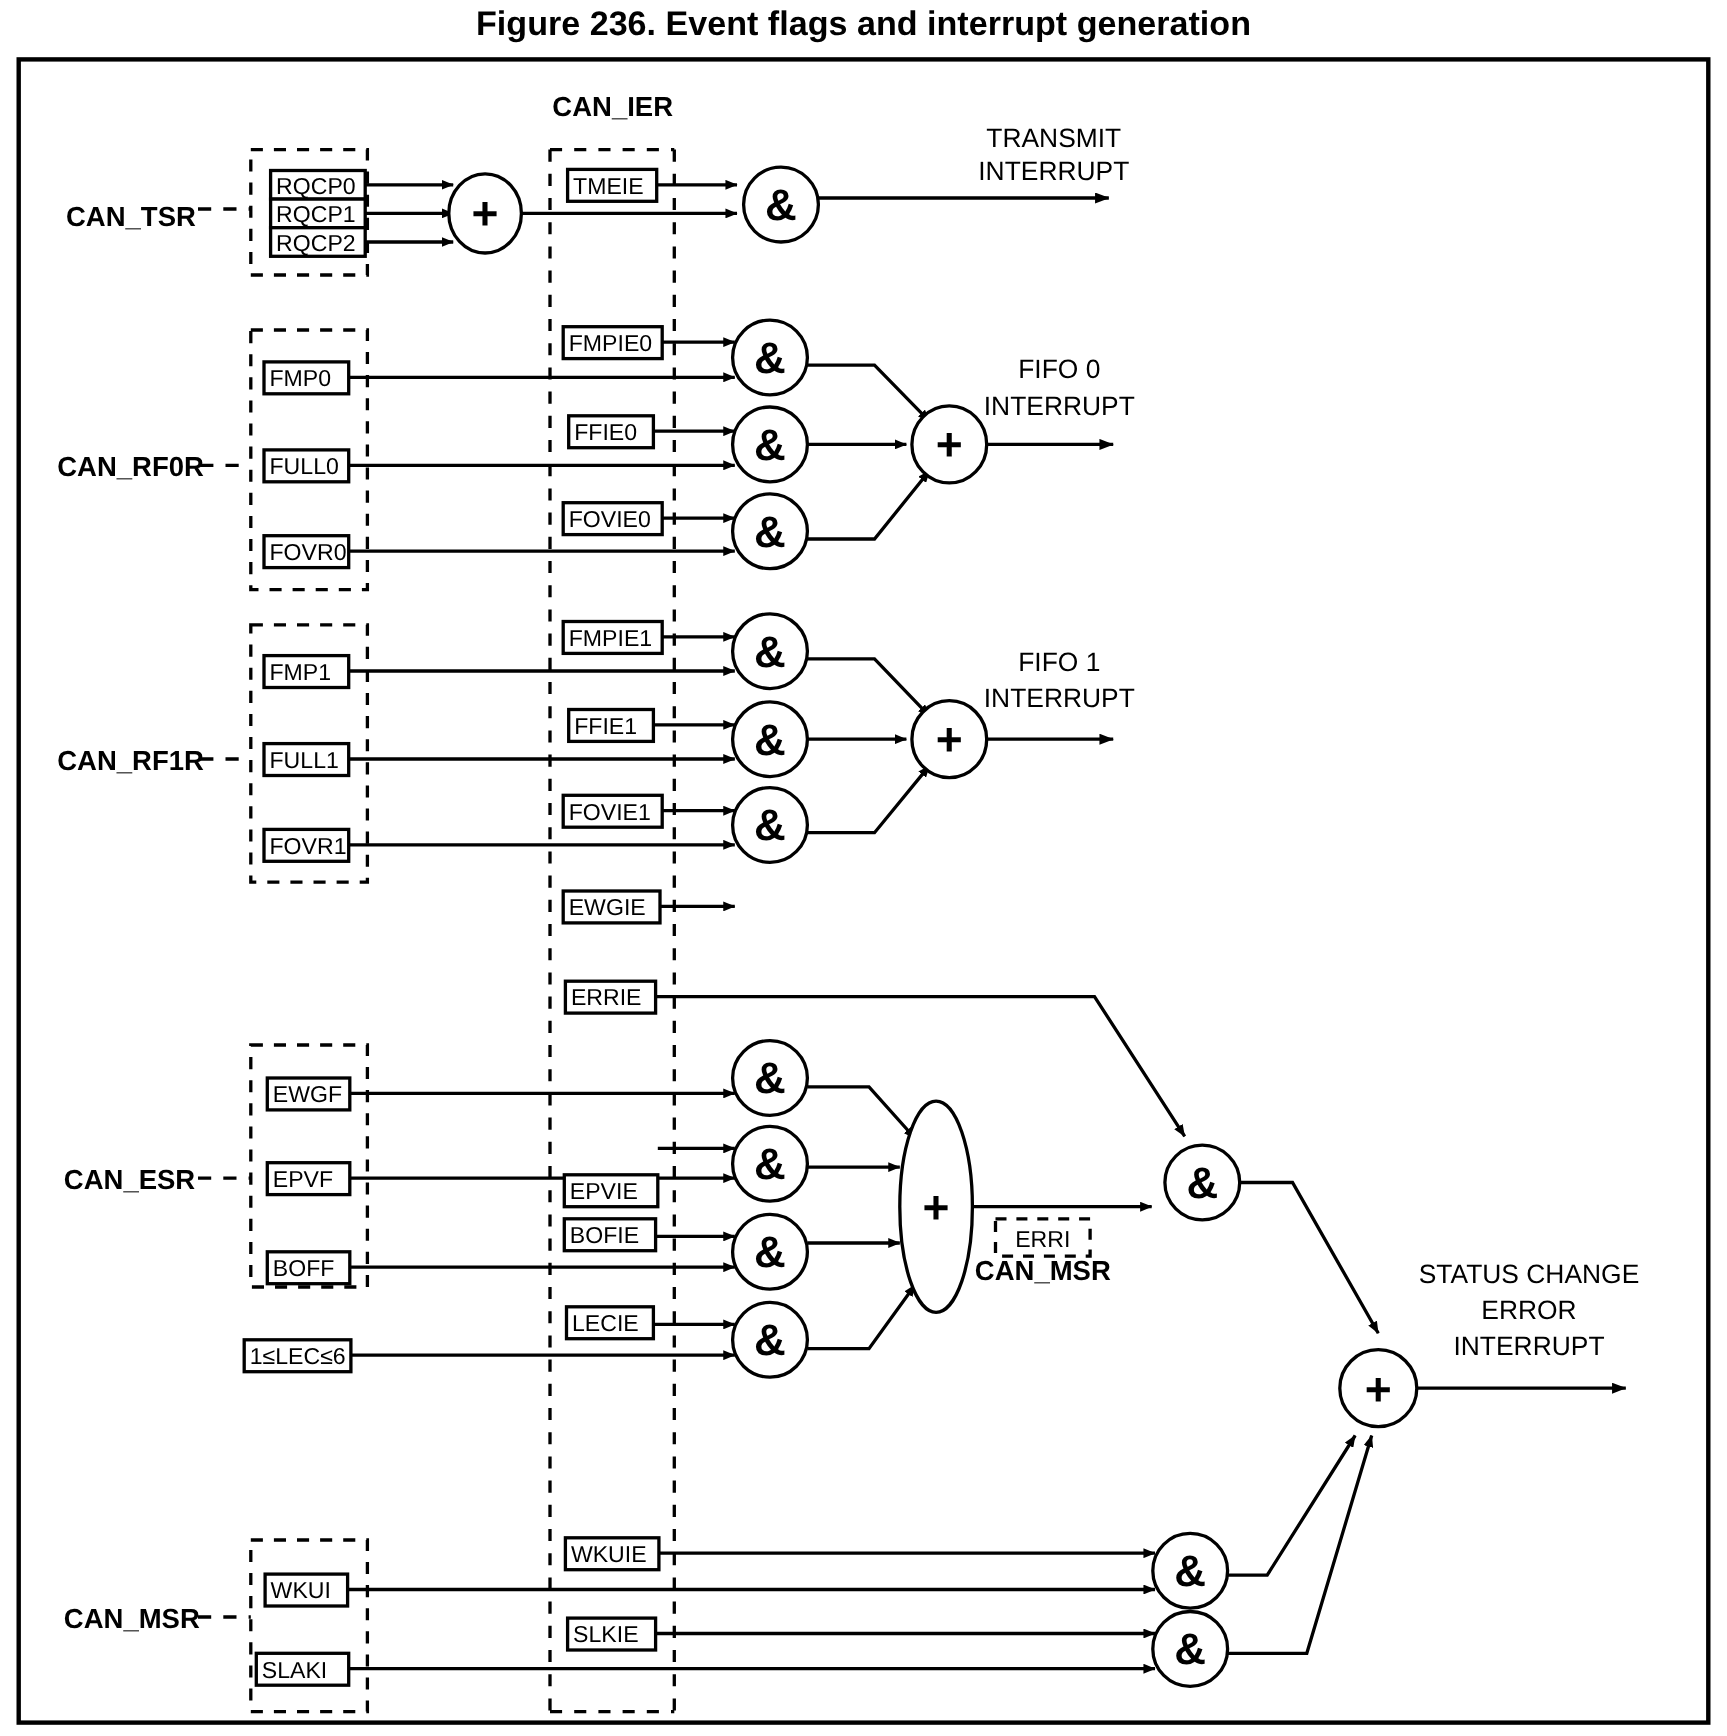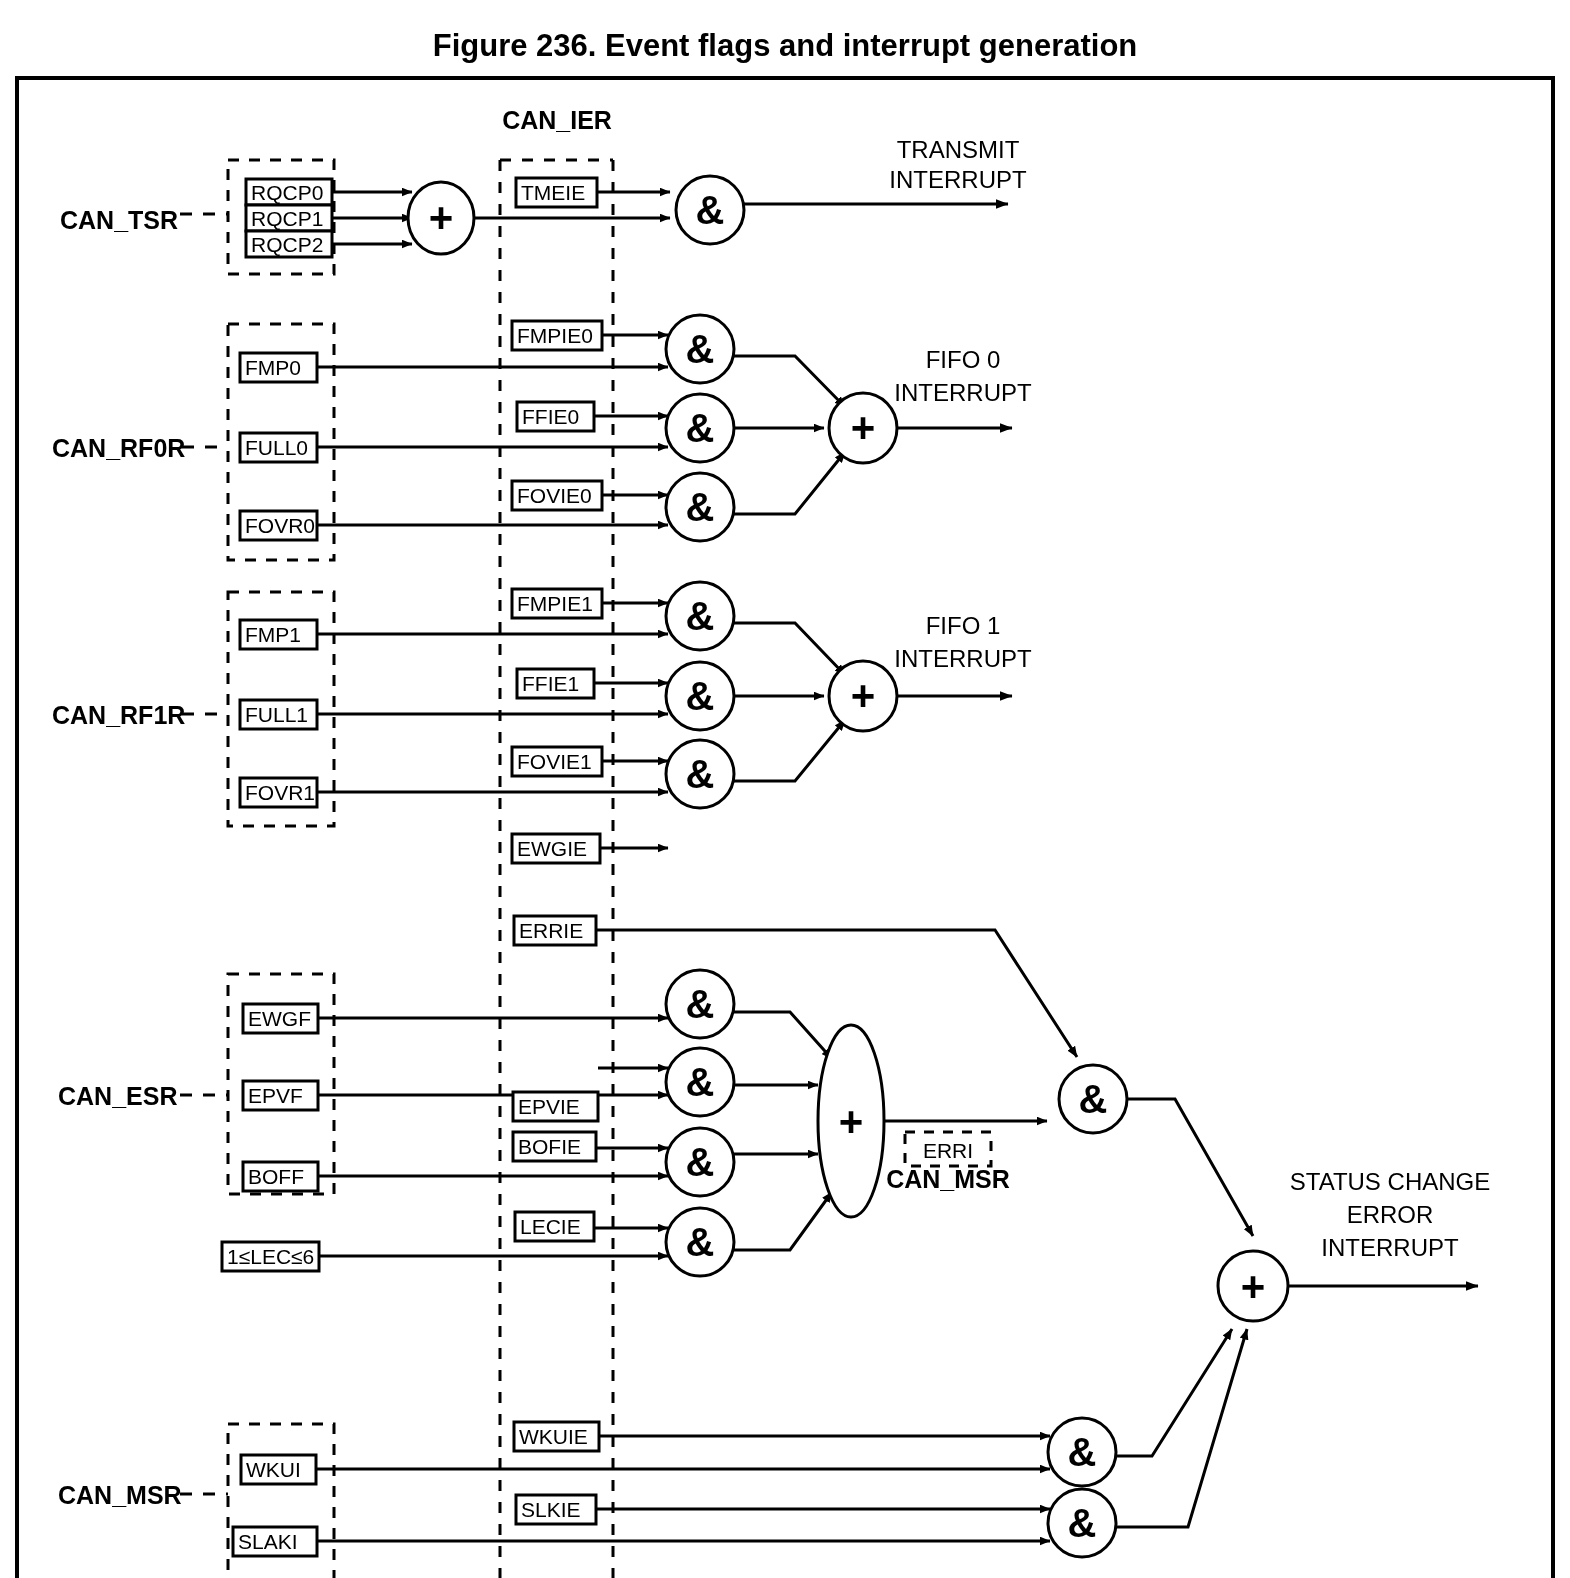--- a/index.html
+++ b/index.html
@@ -1,17 +1,17 @@
 <!DOCTYPE html>
 <html><head>
 <meta charset="utf-8">
 <style>
   html,body{margin:0;padding:0;background:#ffffff;}
   body{width:1570px;height:1578px;font-family:"Liberation Sans",sans-serif;overflow:hidden;}
-  #root{position:relative;width:1570px;height:1204px;margin-top:24px;}
+  #root{position:relative;width:1570px;height:1204px;}
   .fig-title{
     position:absolute;left:0;top:4px;width:1570px;text-align:center;
     font-family:"Liberation Sans",sans-serif;font-weight:bold;font-size:31px;
     color:#000;letter-spacing:0px;
   }
   svg{position:absolute;left:0;top:0;}
   .stxt-sm{font-family:"Liberation Sans",sans-serif;font-size:21px;fill:#000;}
   .breg{font-family:"Liberation Sans",sans-serif;font-size:25px;font-weight:bold;fill:#000;}
   .blab{font-family:"Liberation Sans",sans-serif;font-size:24px;fill:#000;}
   .gateglyph{font-family:"Liberation Sans",sans-serif;font-size:40px;font-weight:bold;fill:#000;text-anchor:middle;}

